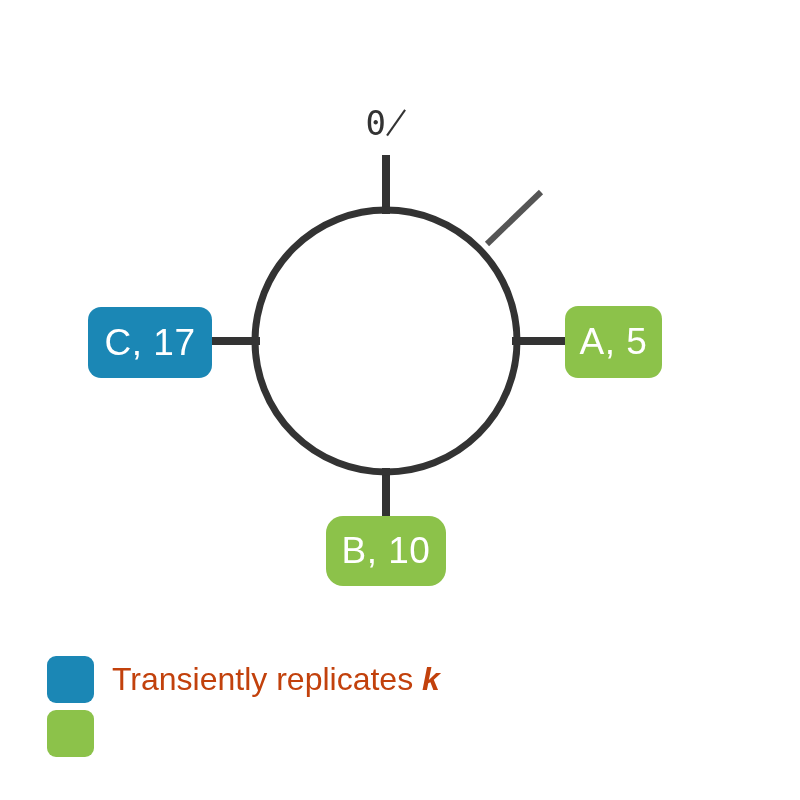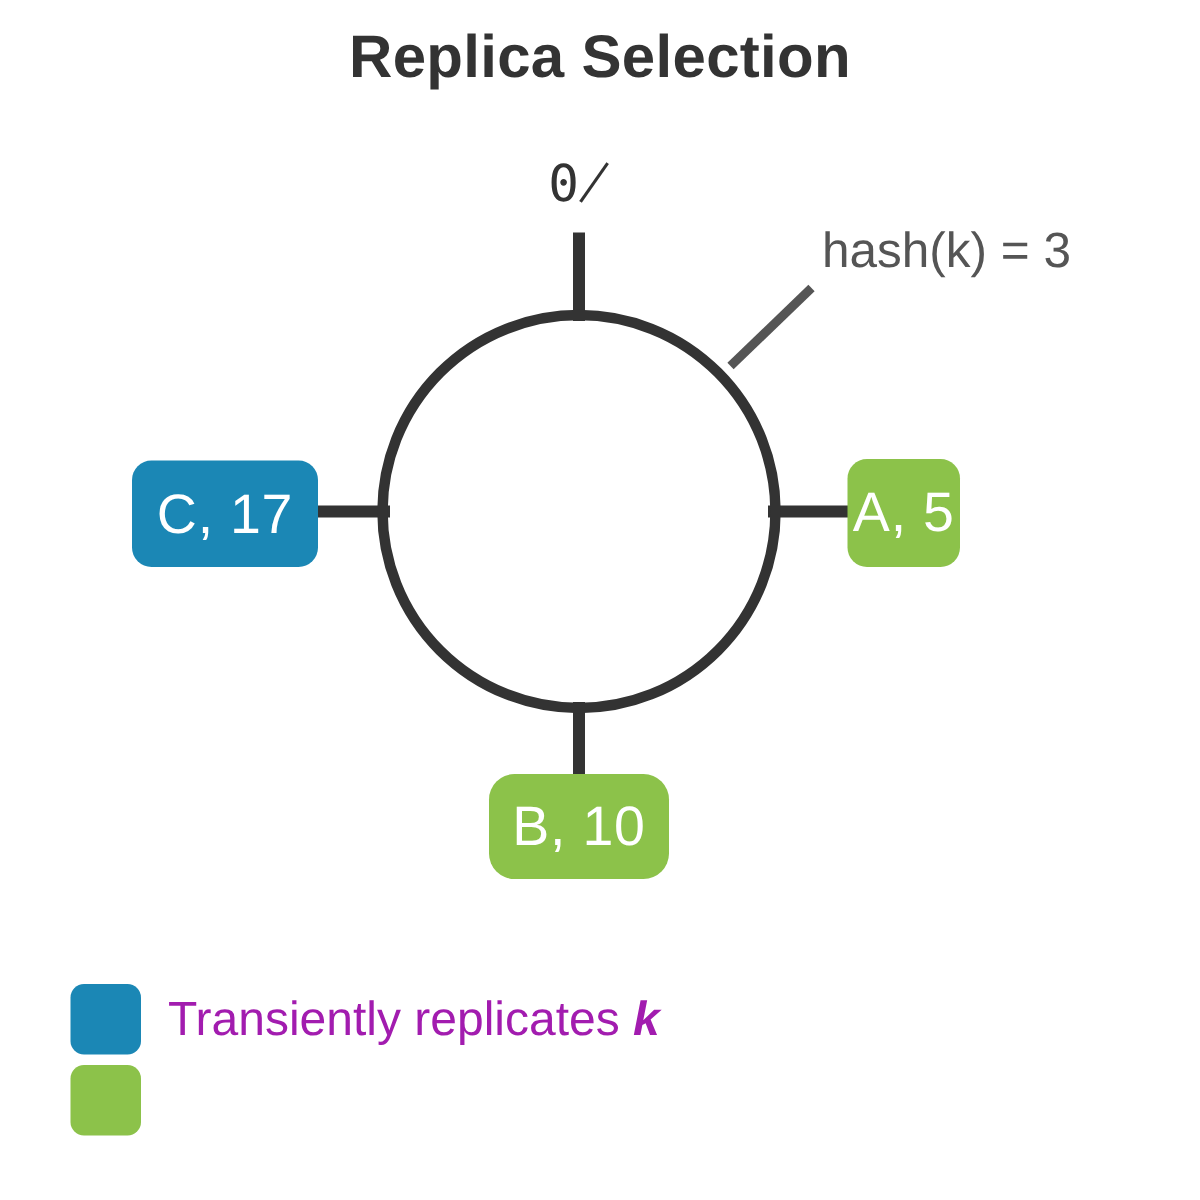--- a/index.html
+++ b/index.html
@@ -84,21 +84,21 @@
     justify-content: center;
     color: #ffffff;
     font-family: "Liberation Sans", sans-serif;
     font-size: 37px;
     font-weight: 400;
     letter-spacing: 0.5px;
     box-sizing: border-box;
     white-space: nowrap;
   }
   .node-c { left: 88px;  top: 307px; width: 124px; height: 71px; }
-  .node-a { left: 565px; top: 306px; width: 75px;  height: 72px; }
+  .node-a { left: 565px; top: 306px; width: 97px;  height: 72px; }
   .node-b { left: 326px; top: 516px; width: 120px; height: 70px; border-radius: 17px; }
 
   
   .legend {
     position: absolute;
     left: 47px;
     top: 652px;
   }
   .legend-row {
     display: flex;
@@ -109,56 +109,54 @@
     width: 47px;
     height: 47px;
     border-radius: 9px;
     flex: 0 0 auto;
   }
   .legend-text {
     margin-left: 18px;
     font-family: "Liberation Sans", sans-serif;
     font-size: 32px;
     font-weight: 400;
-    color: #a21caf;
+    color: #c2410c;
     white-space: nowrap;
   }
   .legend-text .kvar {
     font-weight: 700;
     font-style: italic;
     font-family: "Liberation Sans", sans-serif;
   }
 </style>
 </head>
 <body>
 
 <div id="figure">
 
-  <div class="title">Replica Selection</div>
 
   <div class="ring-area">
 
     <svg class="ring-svg" width="800" height="640" viewBox="0 0 800 640">
 
       <line x1="386" y1="155" x2="386" y2="214" stroke="#333333" stroke-width="8" stroke-linecap="butt"></line>
 
       <line x1="386" y1="468" x2="386" y2="519" stroke="#333333" stroke-width="8" stroke-linecap="butt"></line>
 
       <line x1="209" y1="341" x2="260" y2="341" stroke="#333333" stroke-width="8" stroke-linecap="butt"></line>
 
       <line x1="512" y1="341" x2="568" y2="341" stroke="#333333" stroke-width="8" stroke-linecap="butt"></line>
 
       <circle cx="386" cy="341" r="131" fill="none" stroke="#333333" stroke-width="7"></circle>
 
       <line x1="487" y1="244" x2="541" y2="192" stroke="#555555" stroke-width="6" stroke-linecap="butt"></line>
     </svg>
 
     <div class="zero-label">0̸</div>
 
-    <div class="hash-label">hash(k) = 3</div>
 
     <div class="node node-c" style="background:#1b87b5">
       <span>C, 17</span>
     </div>
 
     <div class="node node-a" style="background:#8cc24a">
       <span>A, 5</span>
     </div>
 
     <div class="node node-b" style="background:#8cc24a">

